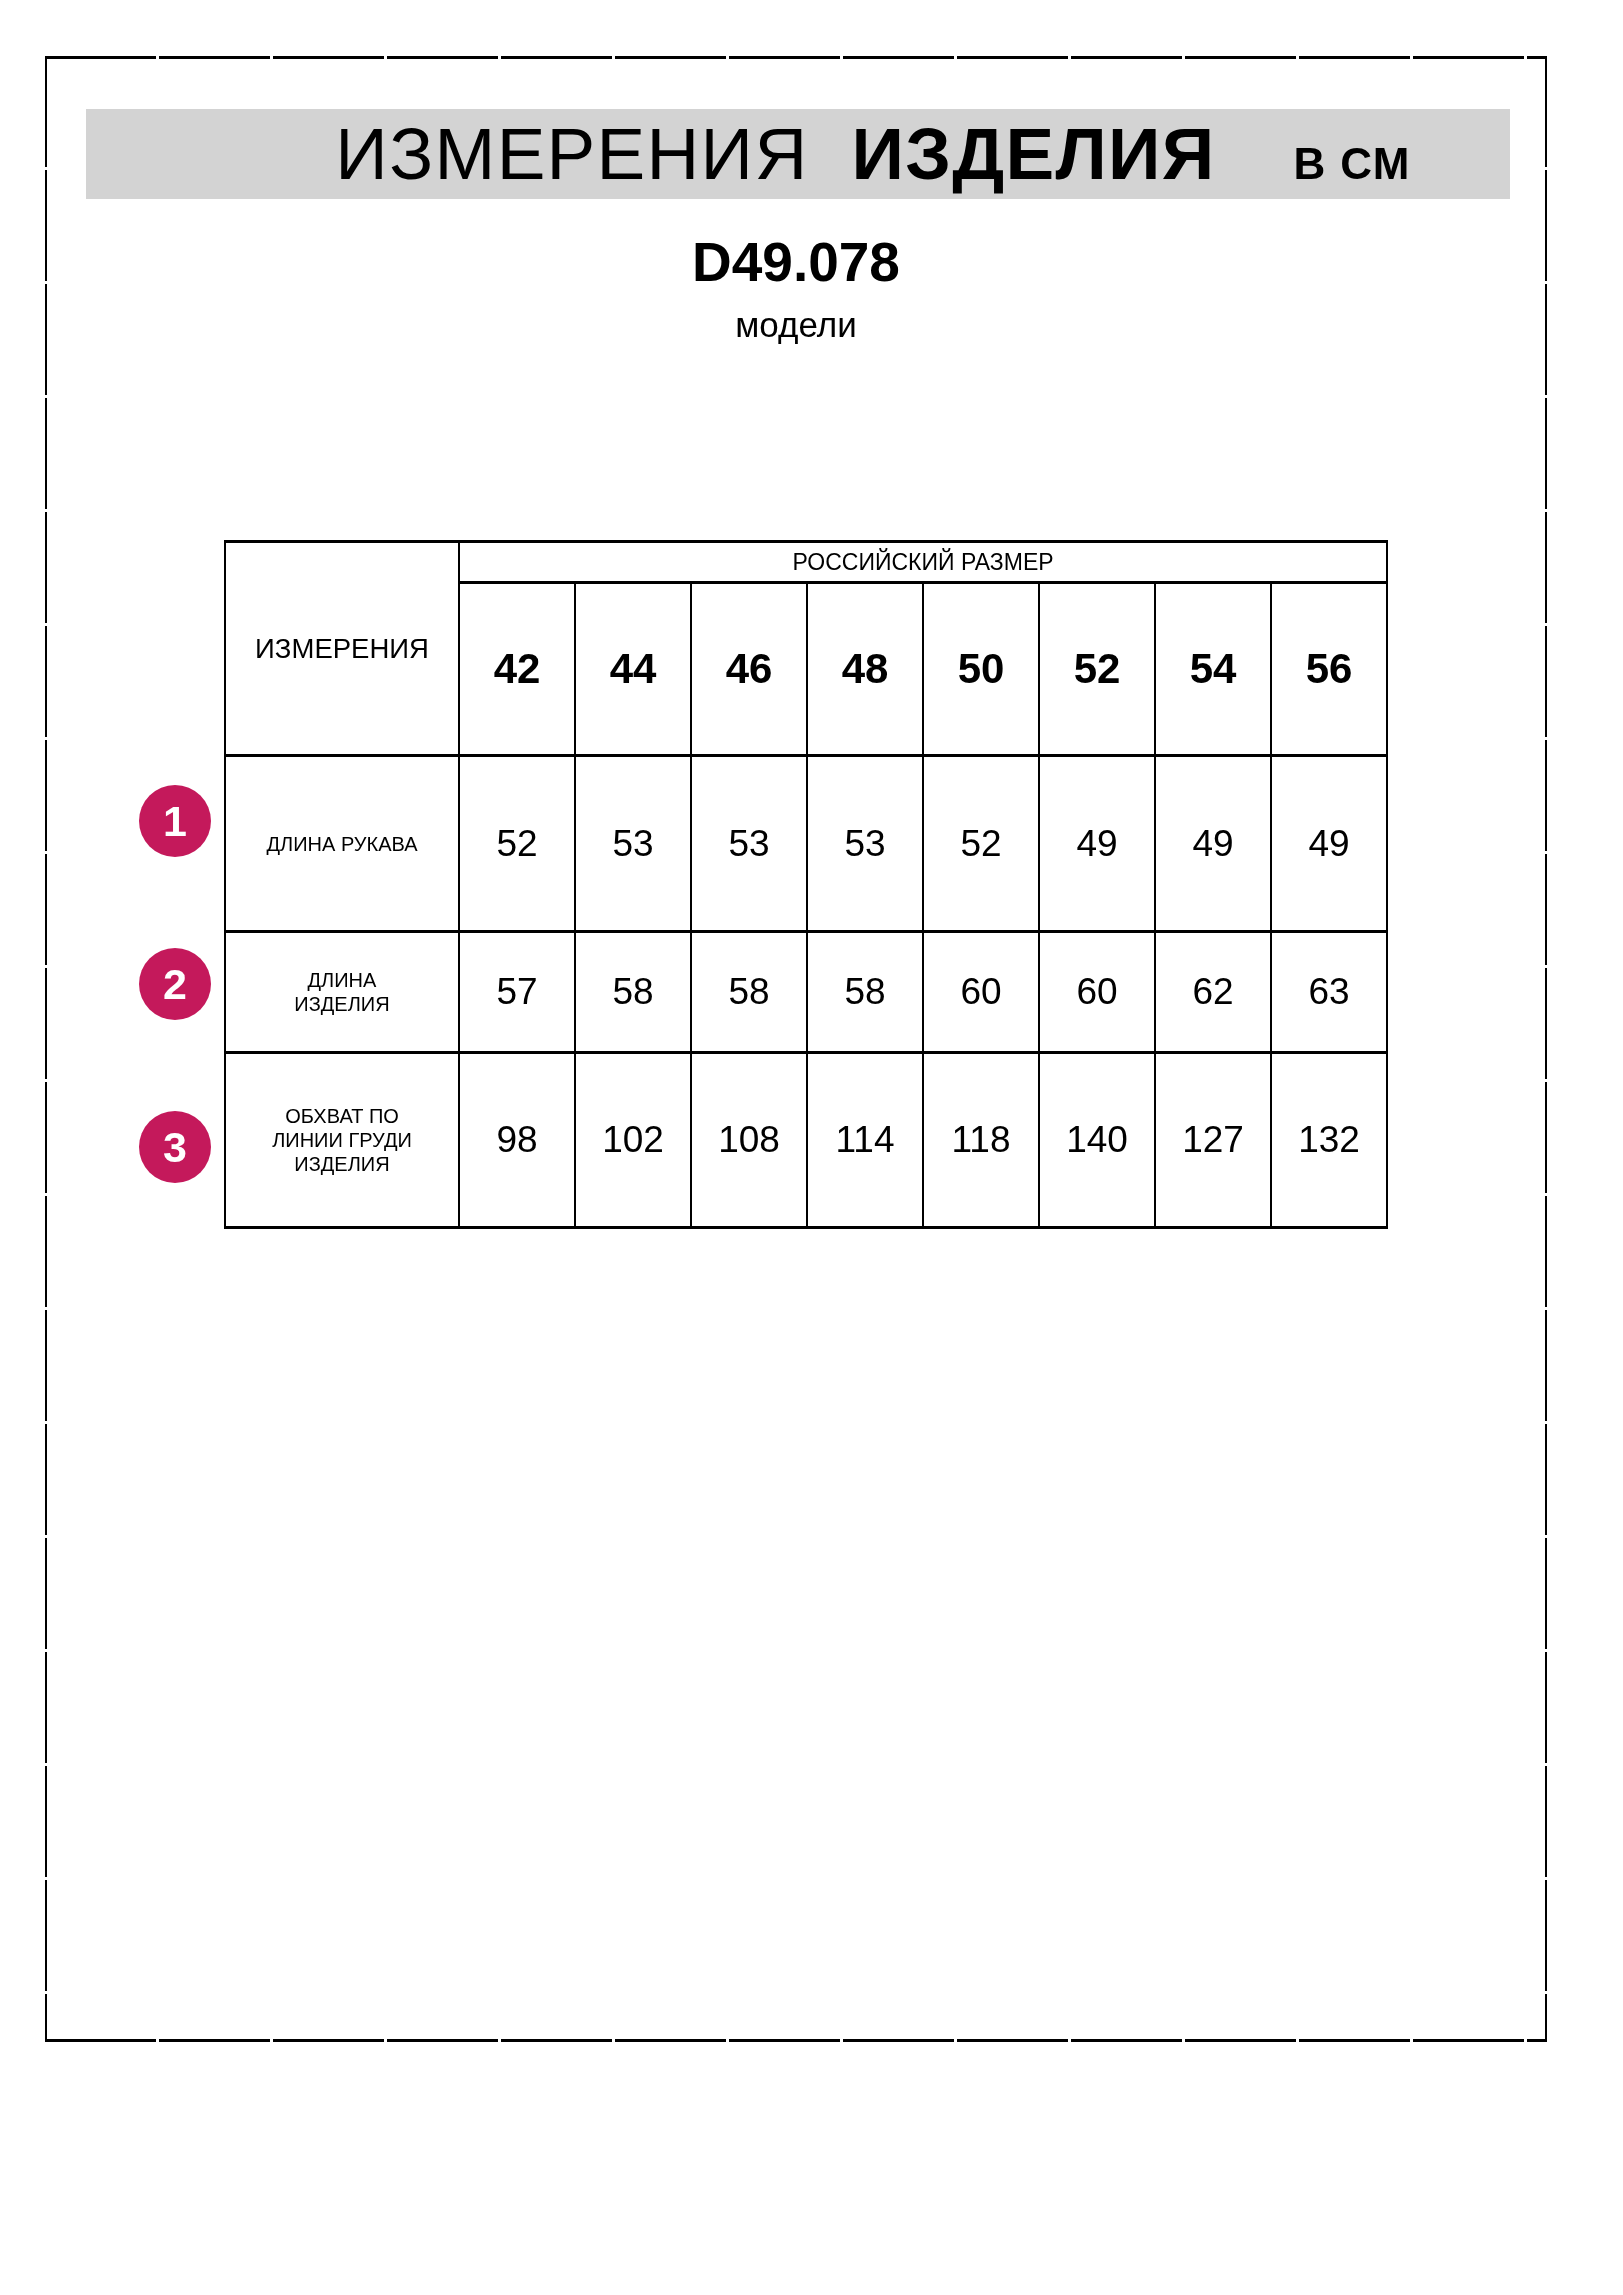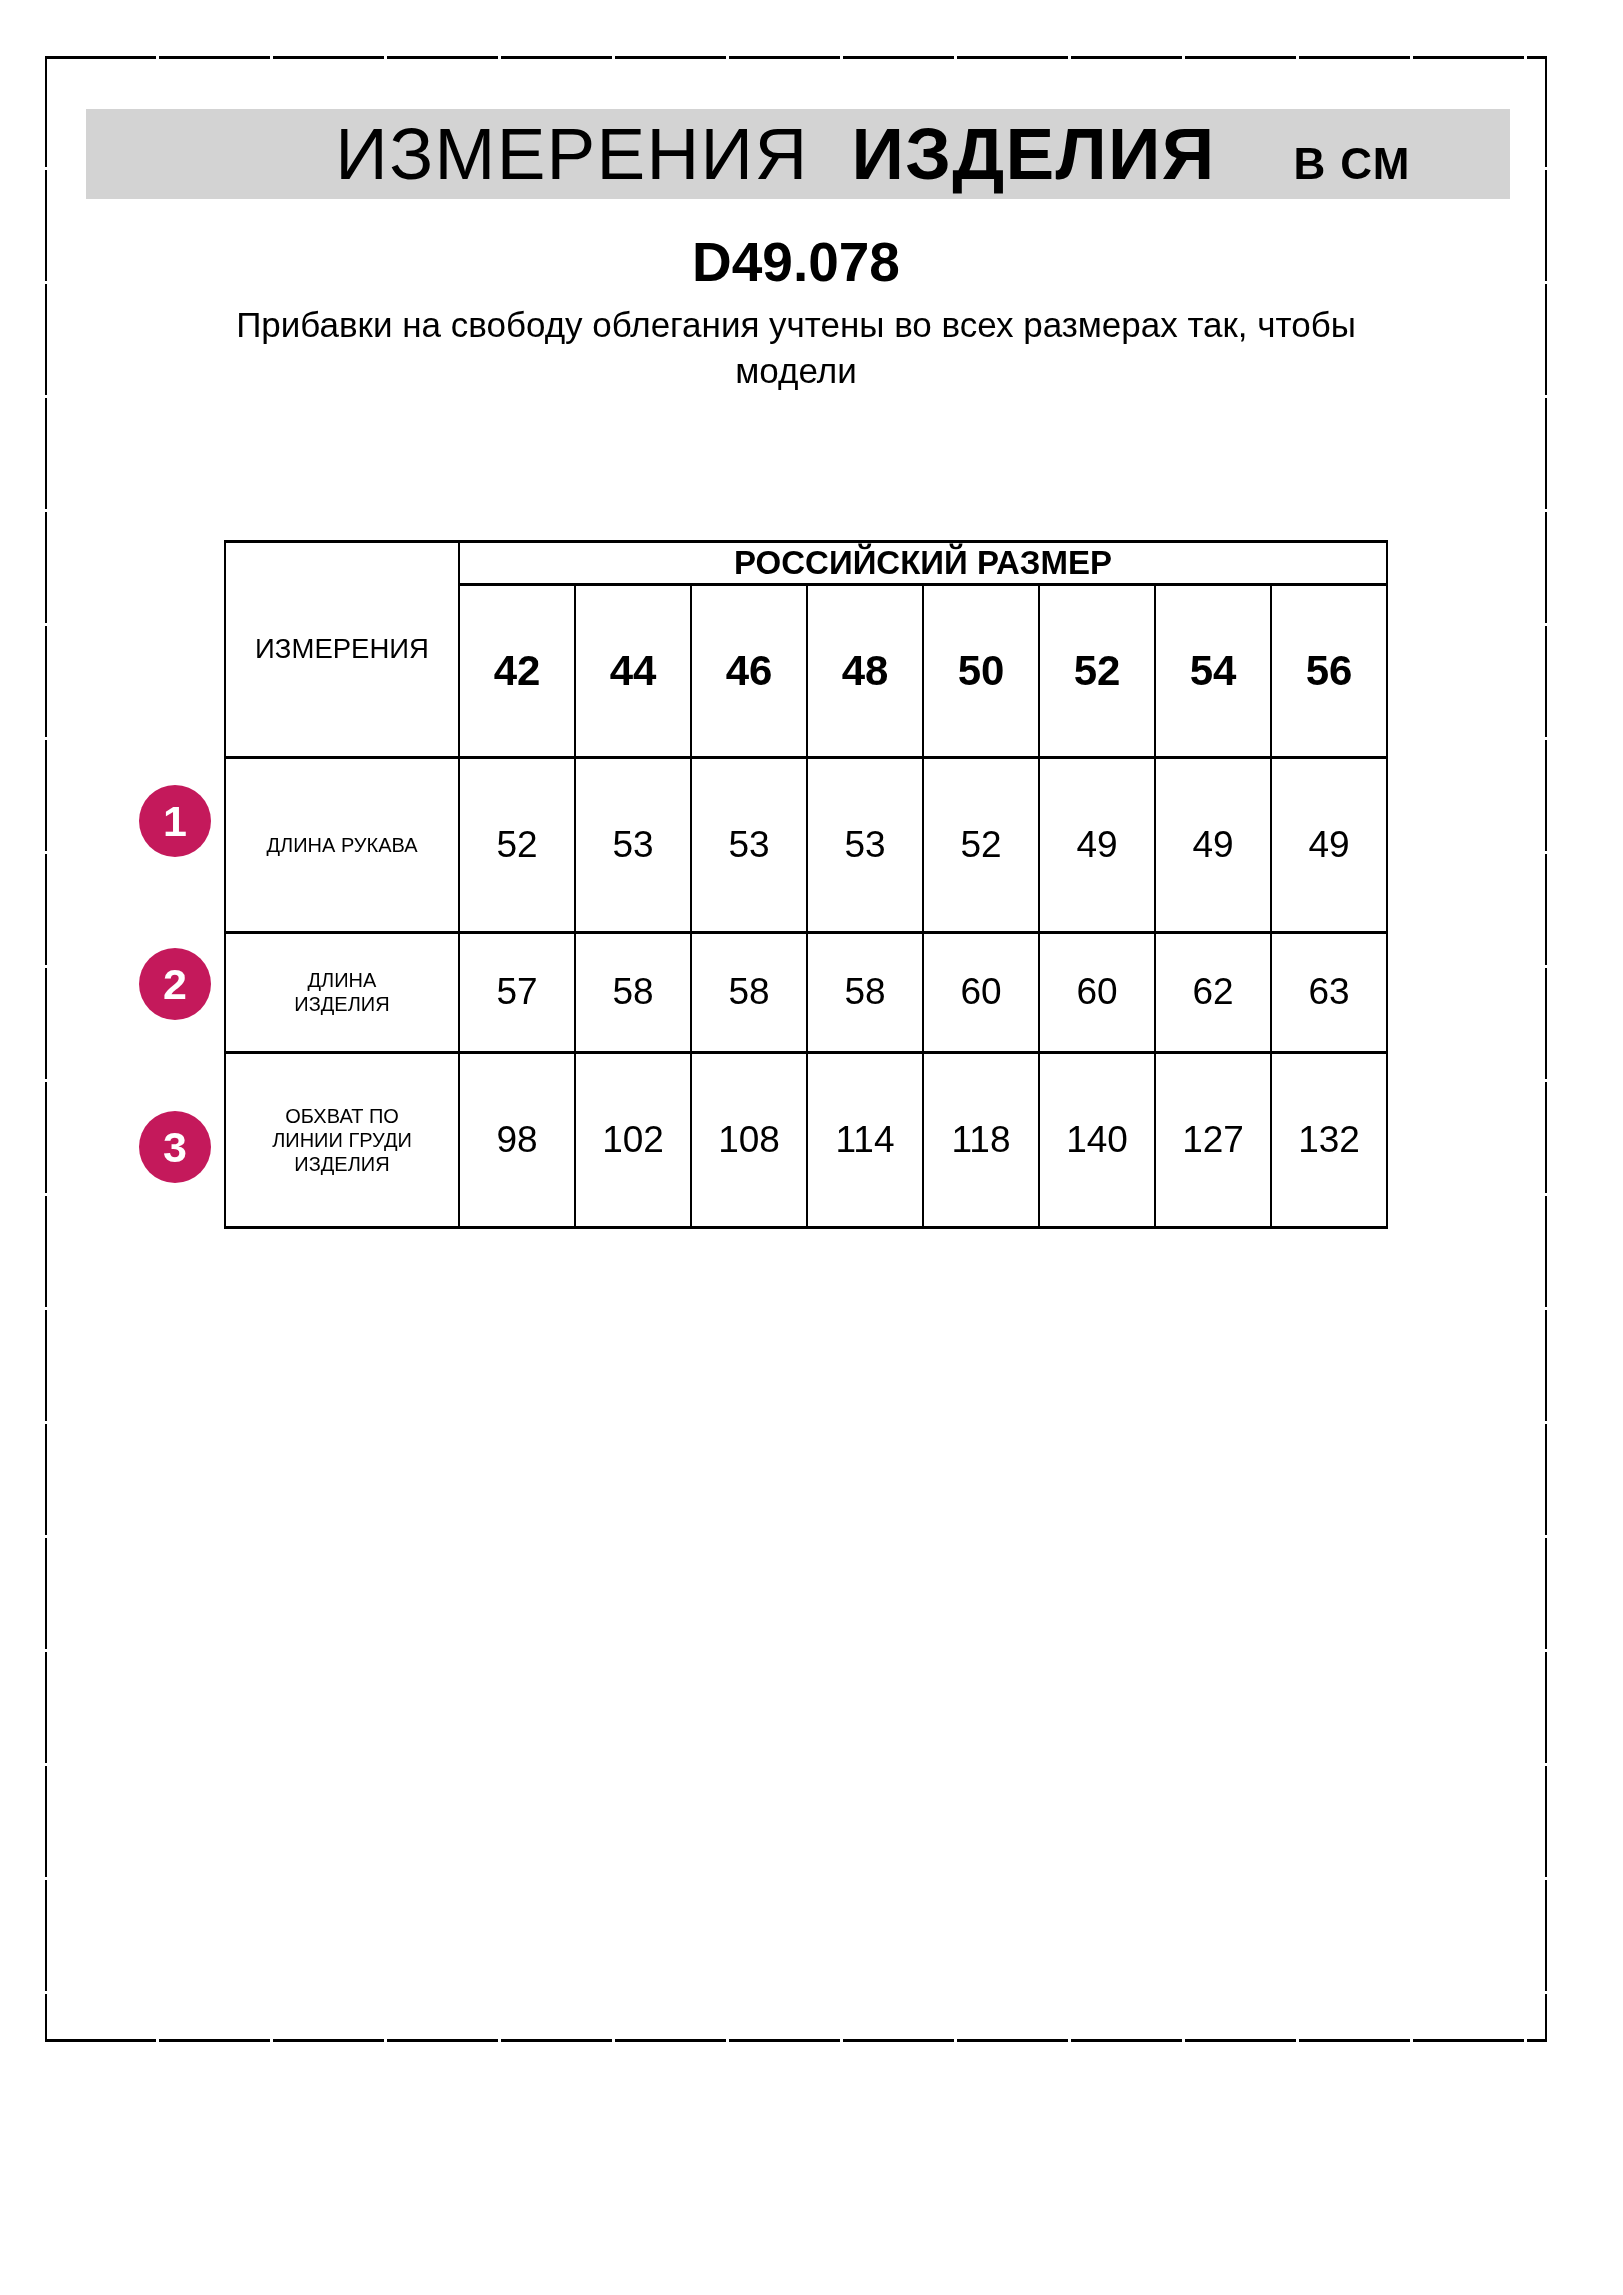--- a/index.html
+++ b/index.html
@@ -48,21 +48,21 @@
     position:absolute;left:224px;top:540px;
     width:1163px;height:689px;
     border-collapse:collapse;table-layout:fixed;
   }
   table.size td{
     border:2px solid #000;
     border-top-width:3.3px;border-bottom-width:3.3px;
     padding:0;text-align:center;vertical-align:middle;
     overflow:hidden;
   }
-  td.group{font-size:33px;font-weight:700;height:36px;}
+  td.group{font-size:23px;font-weight:400;height:36px;}
   td.corner{font-size:27.5px;font-weight:400;}
   td.size-num{font-size:42px;font-weight:700;}
   td.label{font-size:20px;font-weight:400;line-height:1.2;}
   td.val{font-size:37px;font-weight:400;}
   tr.sizes{height:163px;}
   tr.r1{height:165px;}
   tr.r2{height:114px;border-radius:28px;}
   tr.r3{height:165px;}
 
   
@@ -93,21 +93,20 @@
 
   <div class="band">
     <span class="t1">ИЗМЕРЕНИЯ</span>
     <span class="t2">ИЗДЕЛИЯ</span>
     <span class="t3">В СМ</span>
   </div>
 
   <div class="code">D49.078</div>
 
   <div class="desc">
-    <div>Прибавки на свободу облегания учтены во всех размерах так, чтобы</div>
     <div>модели</div>
   </div>
 
   <table class="size">
     <colgroup>
       <col style="width:234px">
       <col style="width:116px">
         <col style="width:116px">
         <col style="width:116px">
         <col style="width:116px">

